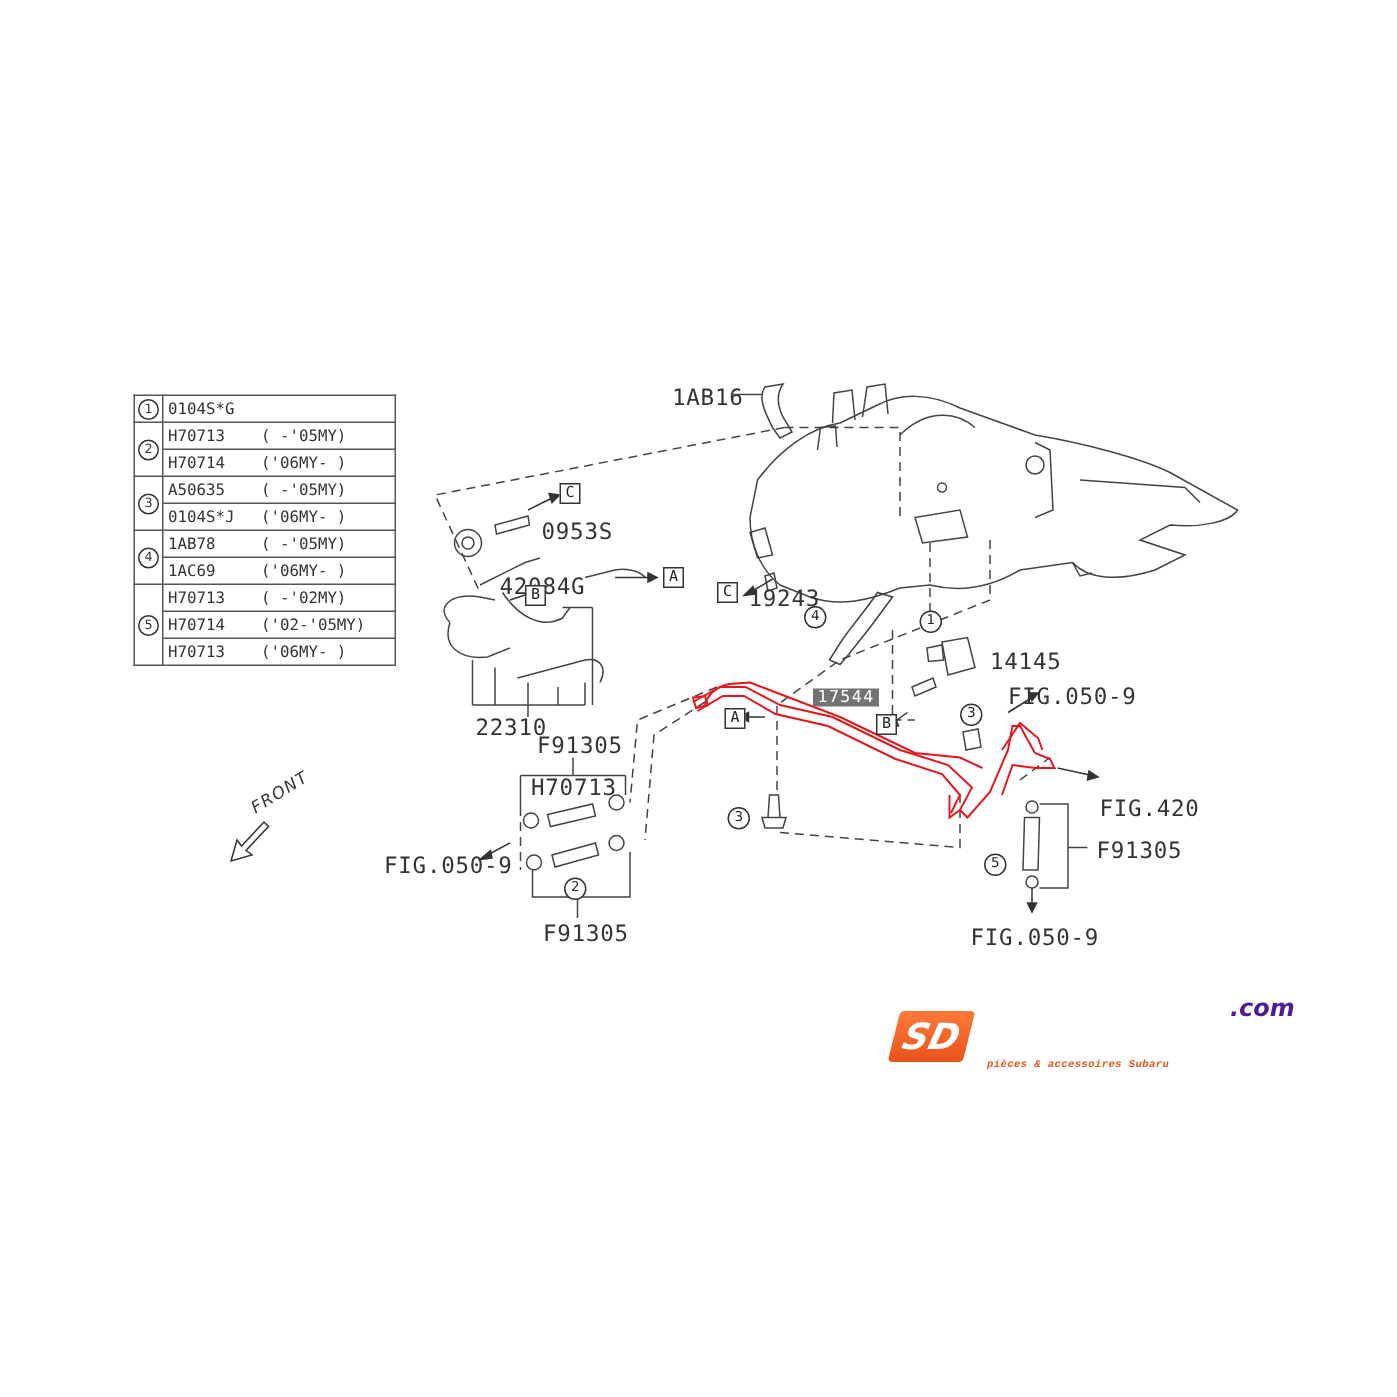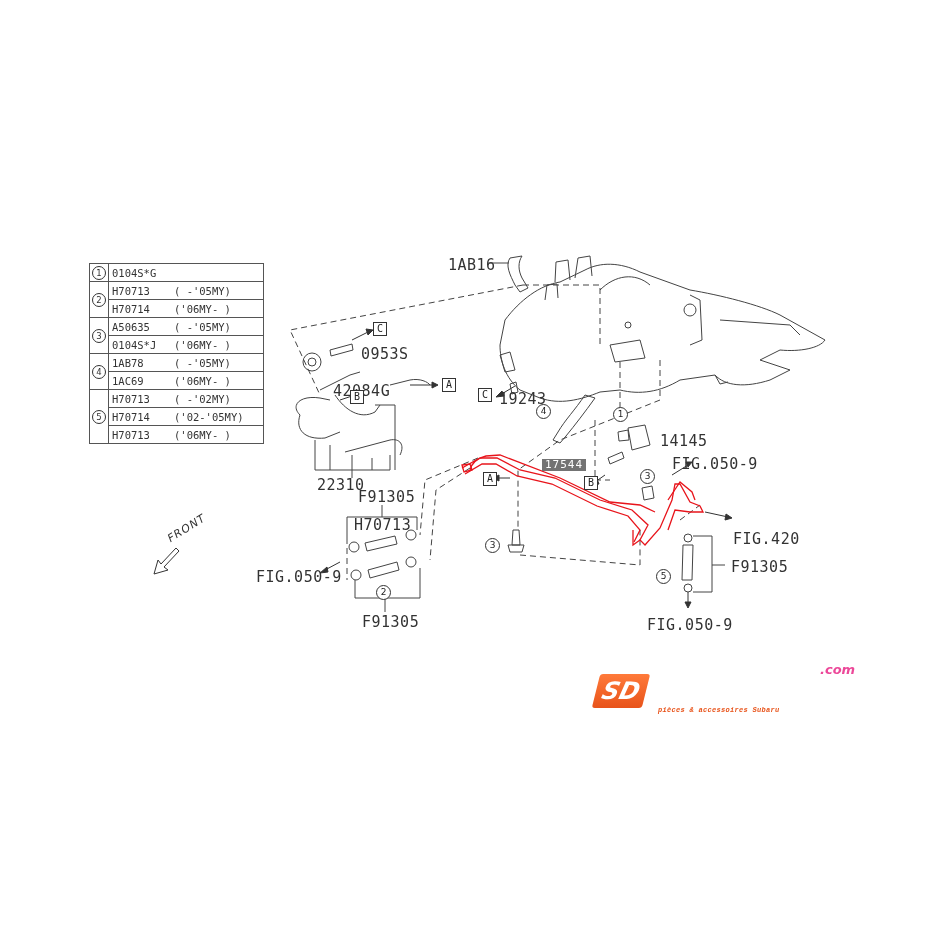--- a/index.html
+++ b/index.html
@@ -30,21 +30,21 @@
   
   .logo { position:absolute; left:596px; top:670px; width:265px; height:48px; }
   .logo-mark { position:absolute; left:0; top:4px; width:50px; height:34px;
                background:linear-gradient(#ff7a3a,#e8531a); transform:skewX(-14deg);
                border-radius:3px; color:#fff; font-family:"DejaVu Sans", sans-serif;
                font-weight:bold; font-style:italic; font-size:24px; line-height:34px; text-align:center; }
   .logo-name { position:absolute; left:60px; top:0; font-family:"DejaVu Sans", sans-serif;
                font-weight:bold; font-style:italic; font-size:32px; line-height:40px; color:#555;
                letter-spacing:-1px; text-shadow:1px 1px 0 #aaa; }
   .logo-com { position:absolute; left:224px; top:-8px; font-family:"DejaVu Sans", sans-serif;
-              font-weight:bold; font-style:italic; font-size:13px; color:#ec4899; }
+              font-weight:bold; font-style:italic; font-size:16px; color:#4c1d95; }
   .logo-tag { position:absolute; left:62px; top:36px; font-family:Liberation Mono, monospace;
               font-style:italic; font-weight:bold; font-size:7px; color:#e8531a; letter-spacing:0.3px; }
   .front { position:absolute; left:150px; top:538px; }
   .front-txt { position:absolute; left:22px; top:-6px; font-family:"DejaVu Sans", sans-serif;
                font-style:italic; font-size:11px; color:#333; transform:rotate(-32deg);
                transform-origin:left bottom; letter-spacing:1px; }
 </style>
 </head>
 <body>
 

